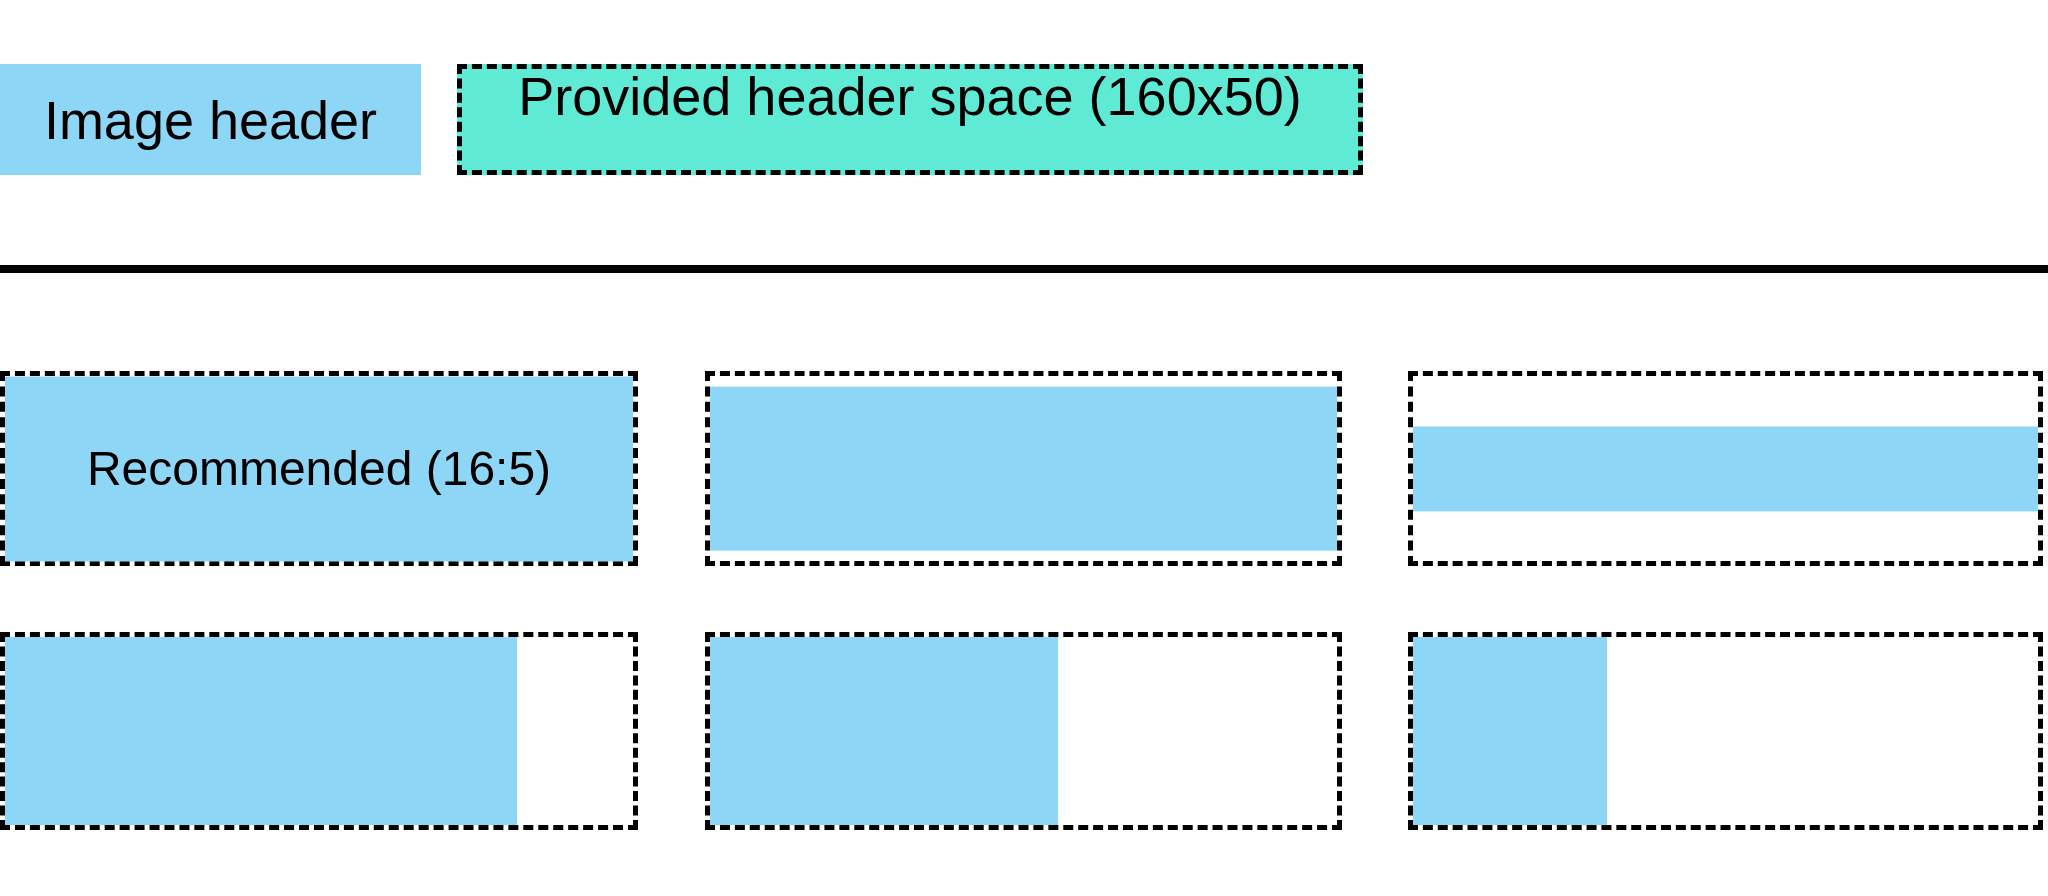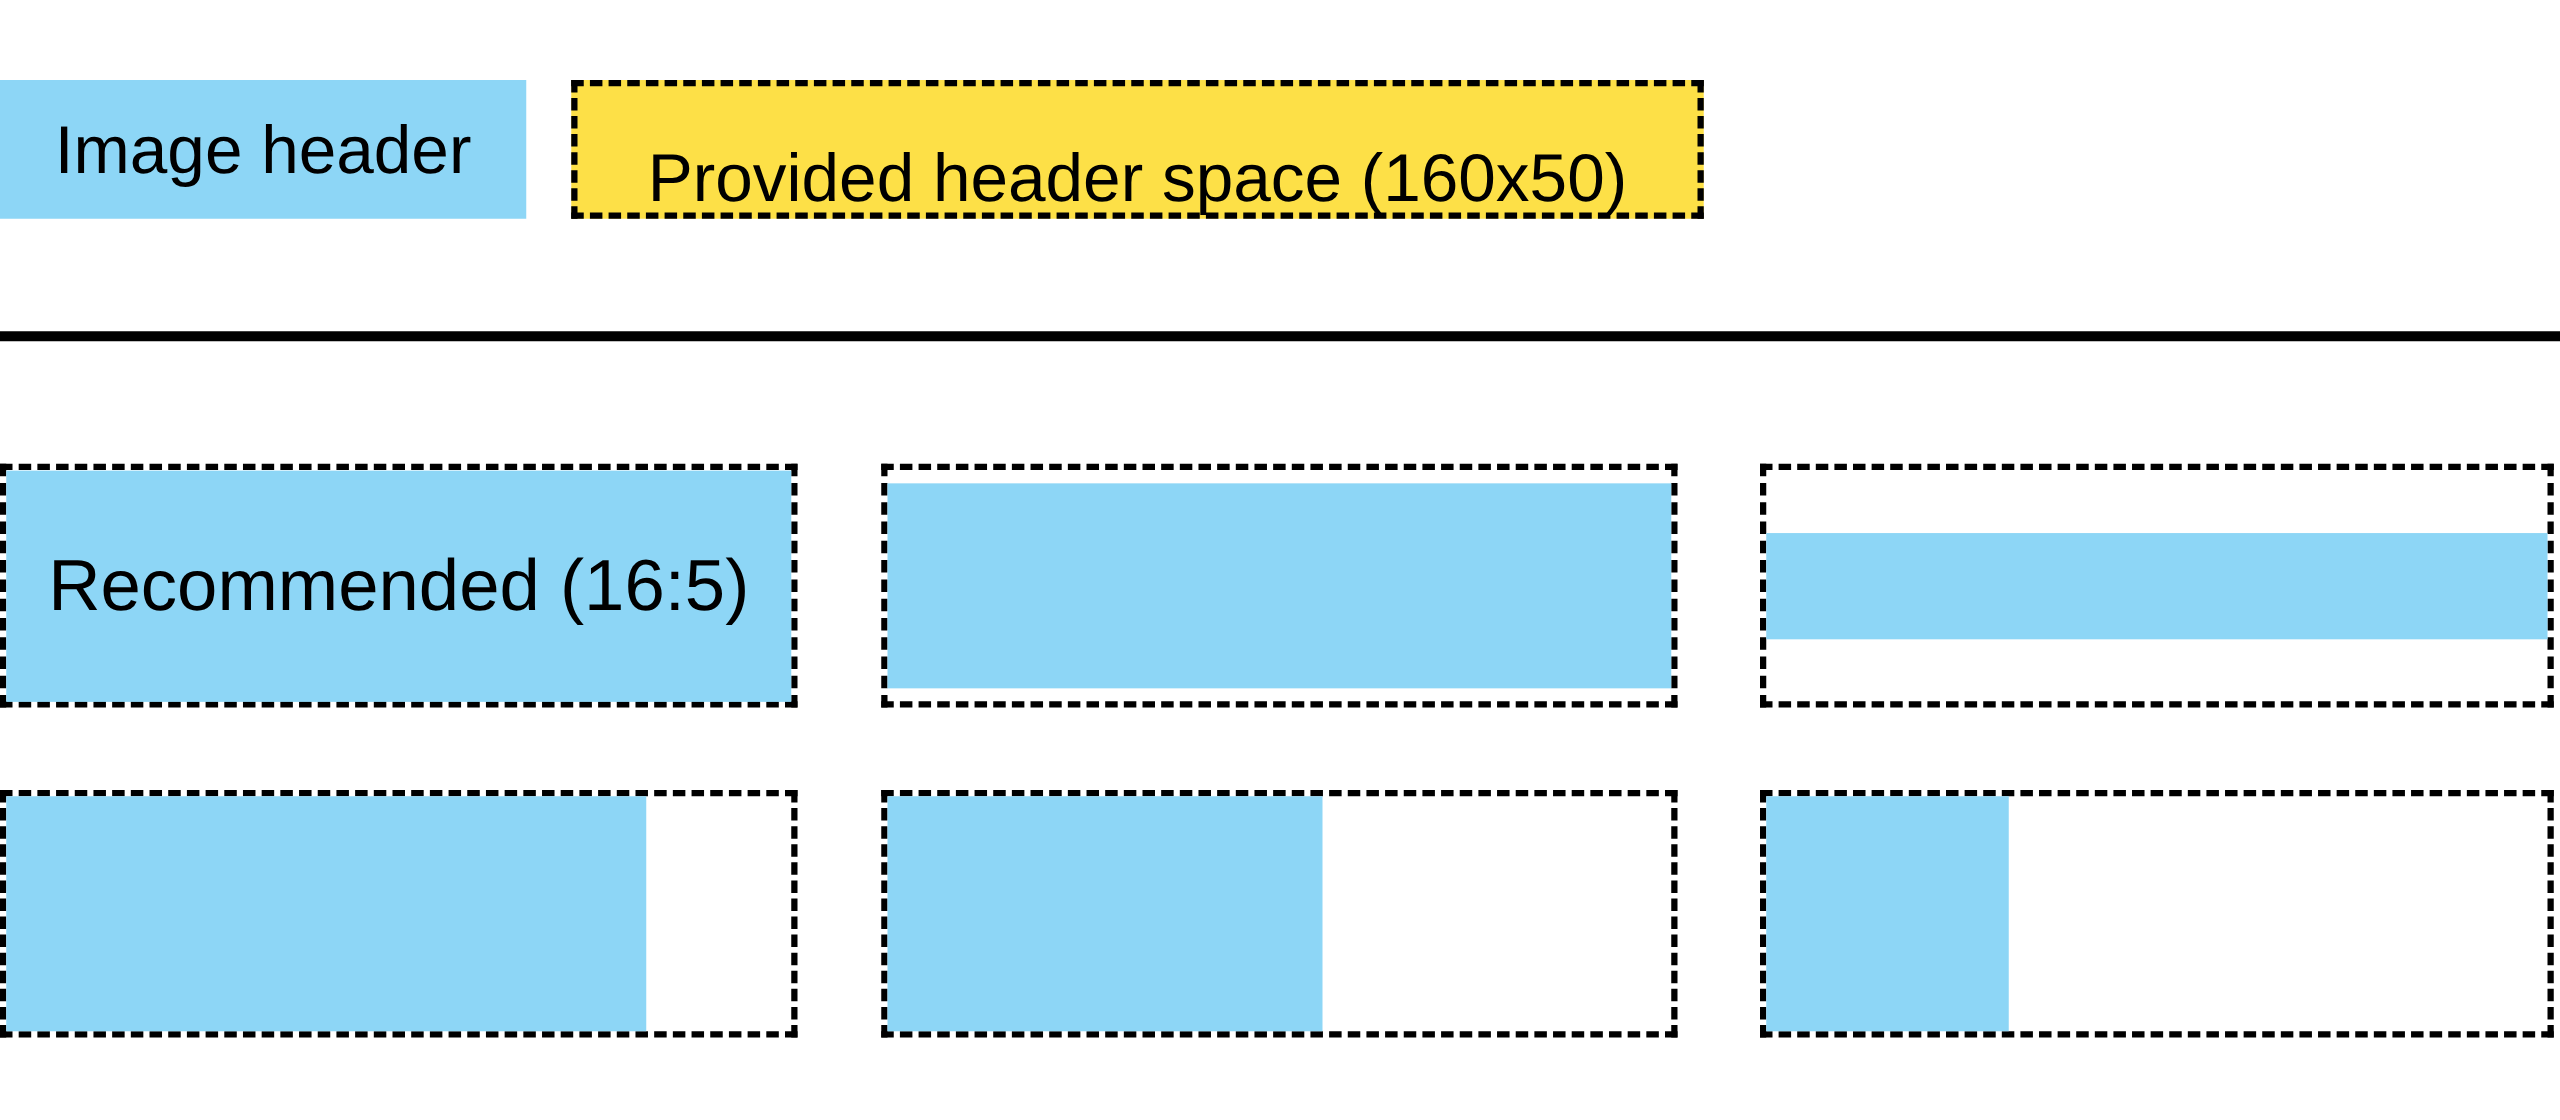--- a/index.html
+++ b/index.html
@@ -21,23 +21,23 @@
     left: 0; top: 64px;
     width: 421px; height: 111px;
     display: flex; align-items: center; justify-content: center;
     font-size: 54px; line-height: 1; white-space: nowrap;
   }
   .legend-box {
     left: 457px; top: 64px;
     width: 906px; height: 111px;
     box-sizing: border-box;
     border: 5px dashed #000000;
-    display: flex; align-items: flex-end; justify-content: center;
+    display: flex; align-items: flex-start; justify-content: center;
     font-size: 54px; line-height: 1; white-space: nowrap;
-    background: #fde047;
+    background: #5eead4;
   }
 
   
   .divider {
     left: 0; top: 265px;
     width: 2048px; height: 8px;
   }
 
   
   .dbox {
@@ -58,21 +58,21 @@
     top: 50%; transform: translateY(-50%);
   }
   .fill-left {           
     left: 0; top: 0; bottom: 0;
   }
 
   .box-label {
     position: absolute;
     left: 0; right: 0; top: 0; bottom: 0;
     display: flex; align-items: center; justify-content: center;
-    font-size: 58px; line-height: 1; white-space: nowrap;
+    font-size: 48px; line-height: 1; white-space: nowrap;
   }
 </style>
 </head>
 <body>
 
 <div class="canvas">
 
   <div class="abs legend-swatch" style="background: rgb(141, 214, 246);">
     <span>Image header</span>
   </div>

